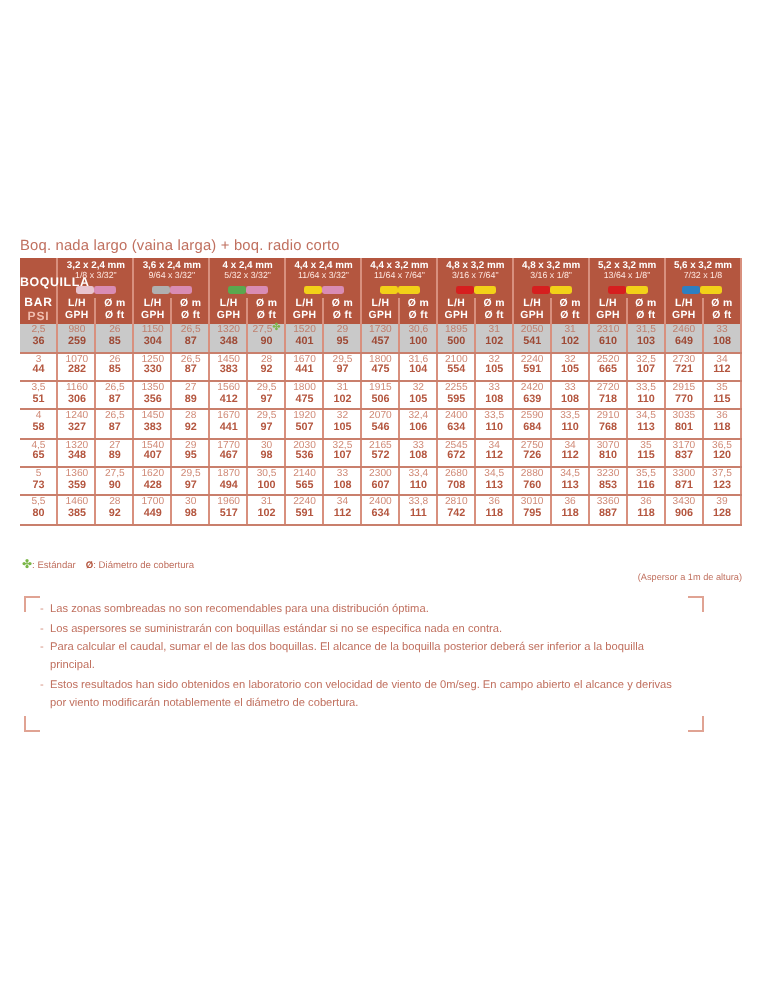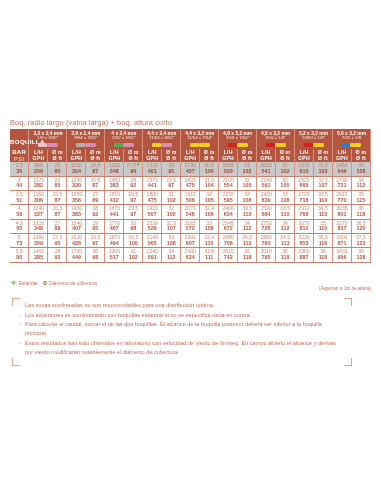--- a/index.html
+++ b/index.html
@@ -97,21 +97,21 @@
   .c-br{right:0;bottom:0;border-right:1px solid #e0a393;border-bottom:1px solid #e0a393;}
   .note-list{margin:0;padding:3px 10px 0 8px;list-style:none;}
   .note-list li{position:relative;padding-left:5px;margin-bottom:.5px;}
   .note-list li:before{content:"-";position:absolute;left:0;top:0;color:#d5907f;}
 </style>
 </head>
 <body>
 
 <div class="page">
 
-  <div class="title">Boq. radio largo (vaina larga) + boq. altura corto</div>
+  <div class="title">Boq. nada largo (vaina larga) + boq. radio corto</div>
 
   <table class="tbl">
     <tbody>
       <tr>
         <td class="hdr-cell first" rowspan="2">
           <span class="boquilla">BOQUILLA</span>
         </td>
       <td class="hdr-cell" colspan="2">
             <span class="nz-mm">3,2 x 2,4 mm</span>
             <span class="nz-in">1/8 x 3/32"</span>

